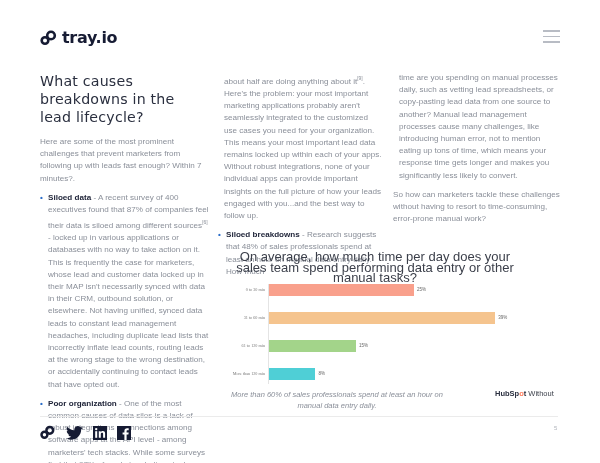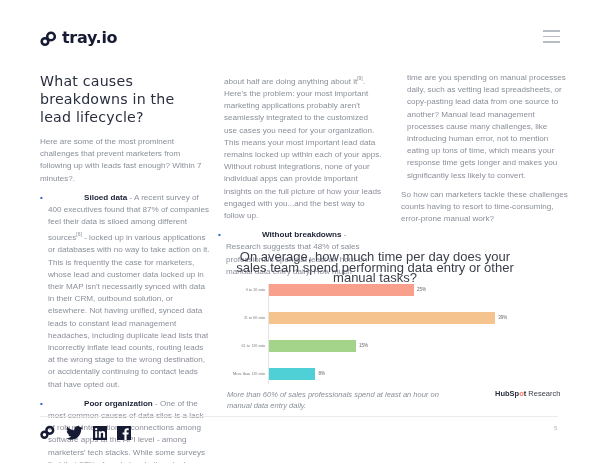--- a/index.html
+++ b/index.html
@@ -1,41 +1,41 @@
 <!DOCTYPE html>
 <html><head>
 <meta charset="utf-8">
 <style>
   * { box-sizing: border-box; margin: 0; padding: 0; }
   html, body { width: 600px; height: 463px; background: #ffffff; overflow: hidden; }
   body { font-family: "Liberation Sans", sans-serif; color: #8a8f99; position: relative; }
-  .logo { position: absolute; left: 40px; top: 28px; display: flex; align-items: flex-end; gap: 4px; color: #161b33; }
+  .logo { position: absolute; left: 40px; top: 28px; display: flex; align-items: center; gap: 4px; color: #161b33; }
   .logo-text { font-family: "DejaVu Sans", sans-serif; font-weight: bold; font-size: 16px; letter-spacing: -0.3px; }
   .menu { position: absolute; left: 543px; top: 30px; width: 17px; }
   .menu span { display: block; height: 1.5px; background: #b8bcc4; margin-bottom: 4px; }
   .col { position: absolute; font-size: 8.1px; line-height: 12.2px; }
   .c1 { left: 40px; top: 72px; width: 170px; }
   .c2 { left: 218px; top: 72px; width: 165px; }
-  .c3 { left: 393px; top: 72px; width: 168px; margin-left: 8px; }
+  .c3 { left: 393px; top: 72px; width: 168px; }
   h1 { font-family: "DejaVu Sans", sans-serif; font-weight: normal; font-size: 14.2px; line-height: 18px; color: #2a2f3f; letter-spacing: 0.2px; margin-bottom: 10px; }
   p { margin-bottom: 7px; }
   .bullet { position: relative; padding-left: 8px; margin-bottom: 7px; }
   .bullet::before { content: "•"; position: absolute; left: 0; top: 0; color: #2b6ec9; font-weight: bold; }
-  .bullet b { color: #1c2136; margin-left: 36px; }
+  .bullet b { color: #1c2136; }
   .indent { padding-left: 6px; }
   sup { font-size: 5px; }
   .chart { position: absolute; left: 215px; top: 252px; width: 320px; }
   .chart-title { text-align: center; font-size: 13px; line-height: 10.5px; color: #3b3f4a; margin-bottom: 0; padding: 0 10px; }
   .chart-body { position: relative; height: 100px; }
   .axis { position: absolute; left: 53px; top: 0; bottom: 0; width: 1px; background: #e4e4e4; }
   .row { position: absolute; left: 0; height: 12px; display: flex; align-items: center; }
   .row .lbl { width: 50px; text-align: right; font-size: 4.2px; color: #777; margin-right: 4px; font-family: "Liberation Serif", serif; }
   .row .bar { height: 12px; }
   .row .val { font-size: 4.5px; color: #666; margin-left: 3px; }
-  .caption { position: absolute; left: 227px; top: 389px; width: 220px; font-size: 7.5px; line-height: 11px; font-style: italic; color: #8a8f99; }
+  .caption { position: absolute; left: 227px; top: 389px; width: 220px; font-size: 7.5px; line-height: 11px; font-style: italic; color: #8a8f99; text-align: center; }
   .hubspot { position: absolute; left: 495px; top: 389px; font-size: 7.5px; color: #3b3f4a; }
   .hubspot b { color: #2a2f3f; }
   .hubspot .o { color: #ff7a59; font-weight: bold; }
   .divider { position: absolute; left: 40px; top: 416px; width: 518px; height: 1px; background: #ebebeb; }
   .social { position: absolute; left: 40px; top: 425px; display: flex; gap: 10px; align-items: center; color: #161b33; }
   .pageno { position: absolute; left: 554px; top: 425px; font-size: 6px; color: #b0b4bb; }
 </style>
 </head>
 <body>
 
@@ -60,27 +60,27 @@
     <b>Siloed data</b><span> - A recent survey of 400 executives found that 87% of companies feel their data is siloed among different sources</span><sup>[6]</sup><span> - locked up in various applications or databases with no way to take action on it. This is frequently the case for marketers, whose lead and customer data locked up in their MAP isn't necessarily synced with data in their CRM, outbound solution, or elsewhere. Not having unified, synced data leads to constant lead management headaches, including duplicate lead lists that incorrectly inflate lead counts, routing leads at the wrong stage to the wrong destination, or accidentally continuing to contact leads that have opted out.</span>
   </div>
   <div class="bullet">
     <b>Poor organization</b><span> - One of the most common causes of data silos is a lack of robust integrations - connections among software apps at the API level - among marketers' tech stacks. While some surveys find that 97% of marketers believe tech integrations are important for growth</span>
   </div>
 </div>
 
 <div class="col c2">
   <p class="indent"><span>about half are doing anything about it</span><sup>[9]</sup><span>. Here's the problem: your most important marketing applications probably aren't seamlessly integrated to the customized use cases you need for your organization. This means your most important lead data remains locked up within each of your apps. Without robust integrations, none of your individual apps can provide important insights on the full picture of how your leads engaged with you...and the best way to follow up.</span></p>
   <div class="bullet">
-    <b>Without breakdowns</b><span> - Research suggests that 48% of sales professionals spend at least an hour on manual data entry daily. How much</span>
+    <b>Siloed breakdowns</b><span> - Research suggests that 48% of sales professionals spend at least an hour on manual data entry daily. How much</span>
   </div>
 </div>
 
 <div class="col c3">
   <p class="indent">time are you spending on manual processes daily, such as vetting lead spreadsheets, or copy-pasting lead data from one source to another? Manual lead management processes cause many challenges, like introducing human error, not to mention eating up tons of time, which means your response time gets longer and makes you significantly less likely to convert.</p>
-  <p>So how can marketers tackle these challenges counts having to resort to time-consuming, error-prone manual work?</p>
+  <p>So how can marketers tackle these challenges without having to resort to time-consuming, error-prone manual work?</p>
 </div>
 
 <div class="chart">
   <div class="chart-title">On average, how much time per day does your sales team spend performing data entry or other manual tasks?</div>
   <div class="chart-body" id="chart-body">
     <div class="axis"></div>
   <div class="row" style="top: 0px;">
         <span class="lbl">0 to 30 min</span>
         <span class="bar" style="width:145px;background:#f9a08c"></span>
         <span class="val">25%</span>
@@ -97,21 +97,21 @@
       </div>
       <div class="row" style="top: 84px;">
         <span class="lbl">More than 120 min</span>
         <span class="bar" style="width:46.400000000000006px;background:#4fcfd6"></span>
         <span class="val">8%</span>
       </div>
     </div>
 </div>
 
 <div class="caption">More than 60% of sales professionals spend at least an hour on manual data entry daily.</div>
-<div class="hubspot"><b>HubSp</b><span class="o">o</span><b>t</b><span> Research</span></div>
+<div class="hubspot"><b>HubSp</b><span class="o">o</span><b>t</b><span> Without</span></div>
 
 <div class="divider"></div>
 
 <div class="social">
   <svg width="16" height="15" viewBox="0 0 18 16">
     <circle cx="11" cy="5.5" r="3.8" fill="none" stroke="#161b33" stroke-width="2.8"></circle>
     <circle cx="5" cy="10.5" r="3.3" fill="none" stroke="#161b33" stroke-width="2.8"></circle>
   </svg>
   <svg width="17" height="14" viewBox="0 0 24 20">
     <path fill="#161b33" d="M24 2.4a9.8 9.8 0 0 1-2.8.8A4.9 4.9 0 0 0 23.3.5a9.9 9.9 0 0 1-3.1 1.2A4.9 4.9 0 0 0 11.8 6 14 14 0 0 1 1.7.9a4.9 4.9 0 0 0 1.5 6.6 4.9 4.9 0 0 1-2.2-.6 4.9 4.9 0 0 0 3.9 4.9 4.9 4.9 0 0 1-2.2.1 4.9 4.9 0 0 0 4.6 3.4A9.9 9.9 0 0 1 0 17.3 14 14 0 0 0 7.5 19.5c9.1 0 14-7.5 14-14v-.6A10 10 0 0 0 24 2.4z"></path>

